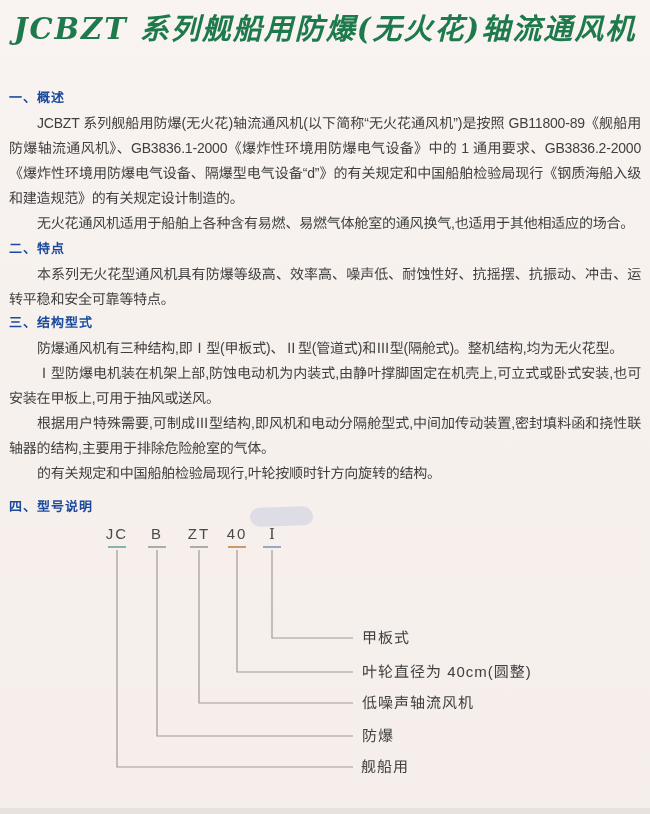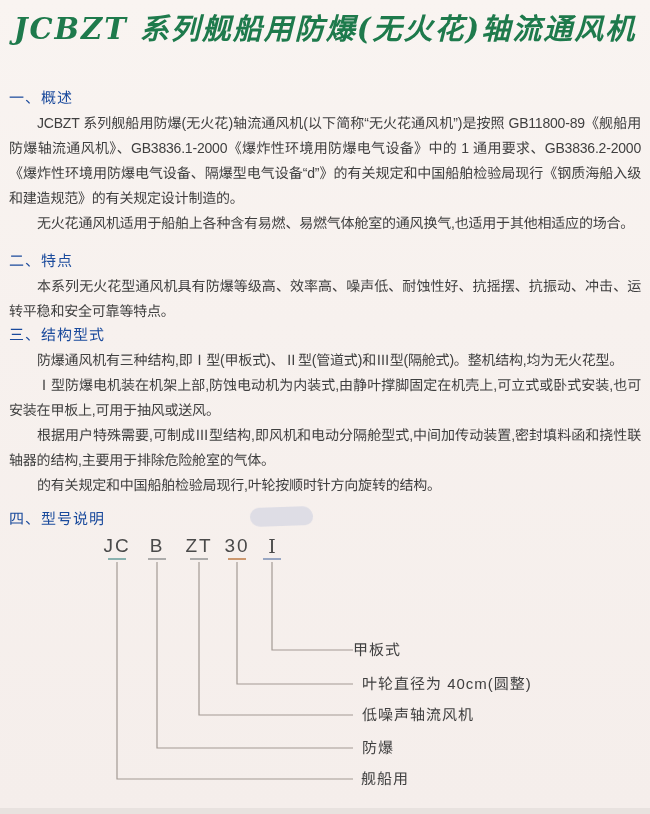--- a/index.html
+++ b/index.html
@@ -25,27 +25,27 @@
     font-weight:bold;
     font-size:29px;
     line-height:40px;
     letter-spacing:2px;
     color:var(--title-green);
     margin-top:9px;
     white-space:nowrap;
   }
   .section-heading{
     color:var(--heading-blue);
-    font-size:15px;
+    font-size:13px;
     line-height:26px;
-    font-weight:normal;
+    font-weight:bold;
     letter-spacing:1px;
   }
   .sh-1{margin-top:36px;}
-  .sh-2{margin-top:12px;}
+  .sh-2{margin-top:0;}
   .sh-3{margin-top:-2px;}
   .sh-4{margin-top:8px;}
   .para{
     font-size:14px;
     line-height:25px;
     letter-spacing:-0.2px;
     text-indent:2em;
     text-align:justify;
     color:var(--body-text);
   }
@@ -62,21 +62,21 @@
   .diagram{
     position:relative;
     height:276px;
     width:650px;
   }
   .diagram svg{position:absolute; left:0; top:0;}
   .code{
     position:absolute;
     top:5px;
     transform:translateX(-50%);
-    font-size:19px;
+    font-size:15px;
     line-height:18px;
     letter-spacing:2px;
     color:#4a4a4a;
     white-space:nowrap;
   }
   .code.serif{font-family:"DejaVu Serif", serif; letter-spacing:0;}
   .dlabel{
     position:absolute;
     font-size:15px;
     line-height:24px;
@@ -120,21 +120,21 @@
           <polyline points="228,30 228,152 344,152" fill="none" stroke="#a39a94" stroke-width="1.2"></polyline>
           <line x1="254" x2="272" y1="27" y2="27" stroke="#8295b8" stroke-width="1.6"></line>
           <polyline points="263,30 263,118 344,118" fill="none" stroke="#a39a94" stroke-width="1.2"></polyline>
         </svg>
         <span class="code" style="left: 108px; top: 5px;">JC</span>
         <span class="dlabel" style="left: 352px; top: 235px;">舰船用</span>
         <span class="code" style="left: 148px; top: 5px;">B</span>
         <span class="dlabel" style="left: 353px; top: 204px;">防爆</span>
         <span class="code" style="left: 190px; top: 5px;">ZT</span>
         <span class="dlabel" style="left: 353px; top: 171px;">低噪声轴流风机</span>
-        <span class="code" style="left: 228px; top: 5px;">30</span>
+        <span class="code" style="left: 228px; top: 5px;">40</span>
         <span class="dlabel" style="left: 353px; top: 140px;">叶轮直径为 40cm(圆整)</span>
         <span class="code serif" style="left: 263px; top: 5px;">I</span>
-        <span class="dlabel" style="left: 344px; top: 106px;">甲板式</span>
+        <span class="dlabel" style="left: 353px; top: 106px;">甲板式</span>
       </div>
   </div>
 
   <div class="smudge"></div>
 </div>
 
 </body></html>

